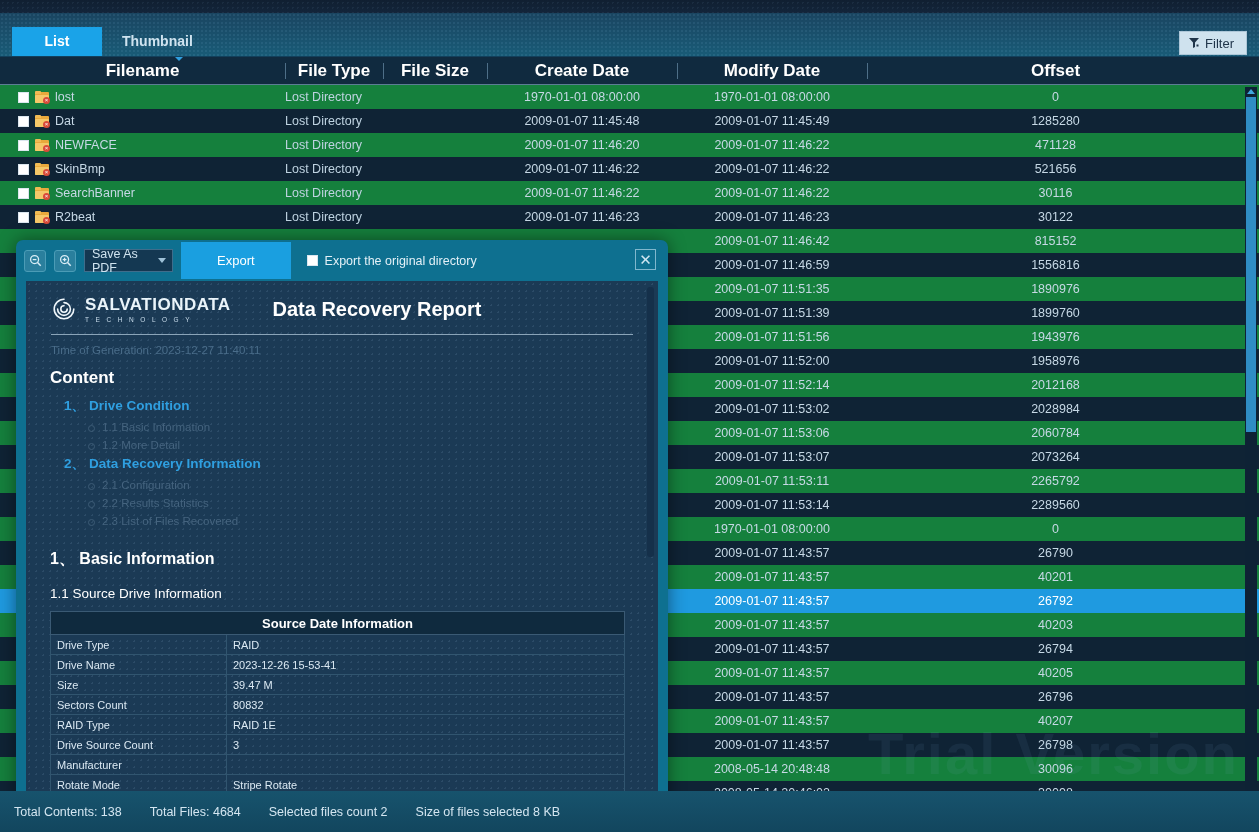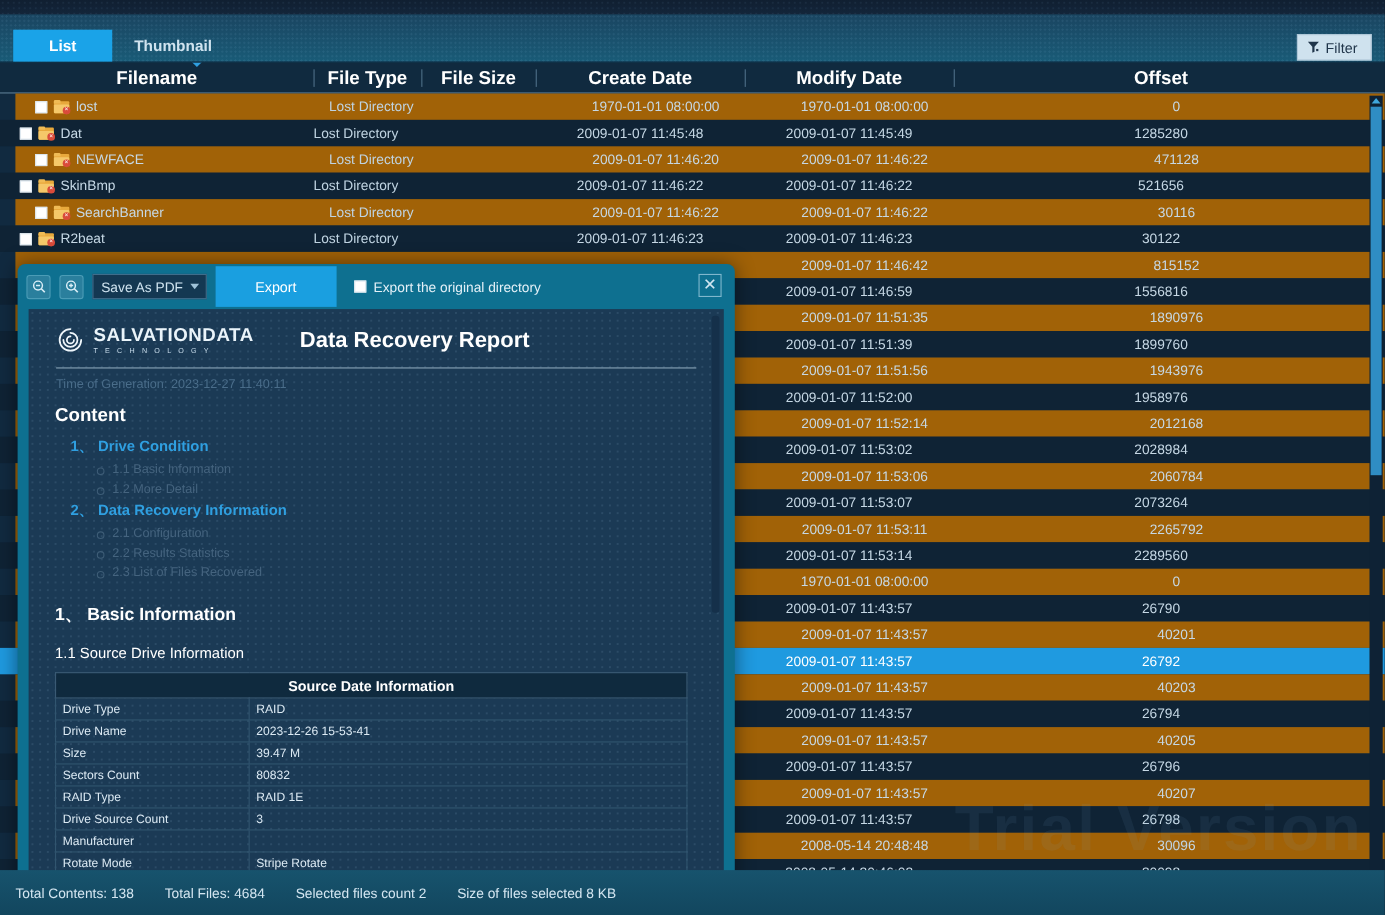--- a/index.html
+++ b/index.html
@@ -96,21 +96,21 @@
   .c-size  { width: 104px; }
   .c-cdate { width: 190px; }
   .c-mdate { width: 190px; }
   .c-off   { width: 377px; }
 
   .tbody { position: relative; height: 724px; }
   .row {
     display: flex; align-items: center;
     height: 24px; font-size: 12.5px; color: #c6d8e5;
   }
-  .row.odd  { background: #a16207; margin-left: 14px; }
+  .row.odd  { background: #15803d; }
   .row.even { background: #0f2335; }
   .row.sel  { background: #1f9ae0; color: #ffffff; }
   .row .cell { line-height: 24px; overflow: hidden; white-space: nowrap; }
   .cell.name { width:285px; display:flex; align-items:center; gap:6px; padding-left:18px;}
   .cell.type { width:98px; text-align:left; color:#bfd3e1;}
   .cell.size { width:104px; text-align:center;}
   .cell.cdate{ width:190px; text-align:center;}
   .cell.mdate{ width:190px; text-align:center;}
   .cell.off  { width:377px; text-align:center;}
 
@@ -186,21 +186,21 @@
     display:flex; align-items:center; gap:8px;
     padding-left: 8px;
   }
   .zoom-btn {
     width:22px; height:22px; border-radius:3px;
     background:#2a7f9d; border:1px solid #4b9cb6;
     display:flex; align-items:center; justify-content:center;
     cursor:pointer;
   }
   .select-box {
-    width:104px; height:23px;
+    width:89px; height:23px;
     background:#143852; border:1px solid #3f6d8b;
     color:#cfe3ef; font-size:12.5px;
     display:flex; align-items:center; justify-content:space-between;
     padding: 0 6px 0 7px; cursor:pointer;
   }
   .select-box .carrow {
     width:0;height:0;
     border-left:4px solid transparent; border-right:4px solid transparent;
     border-top:5px solid #9fc2d8;
   }

